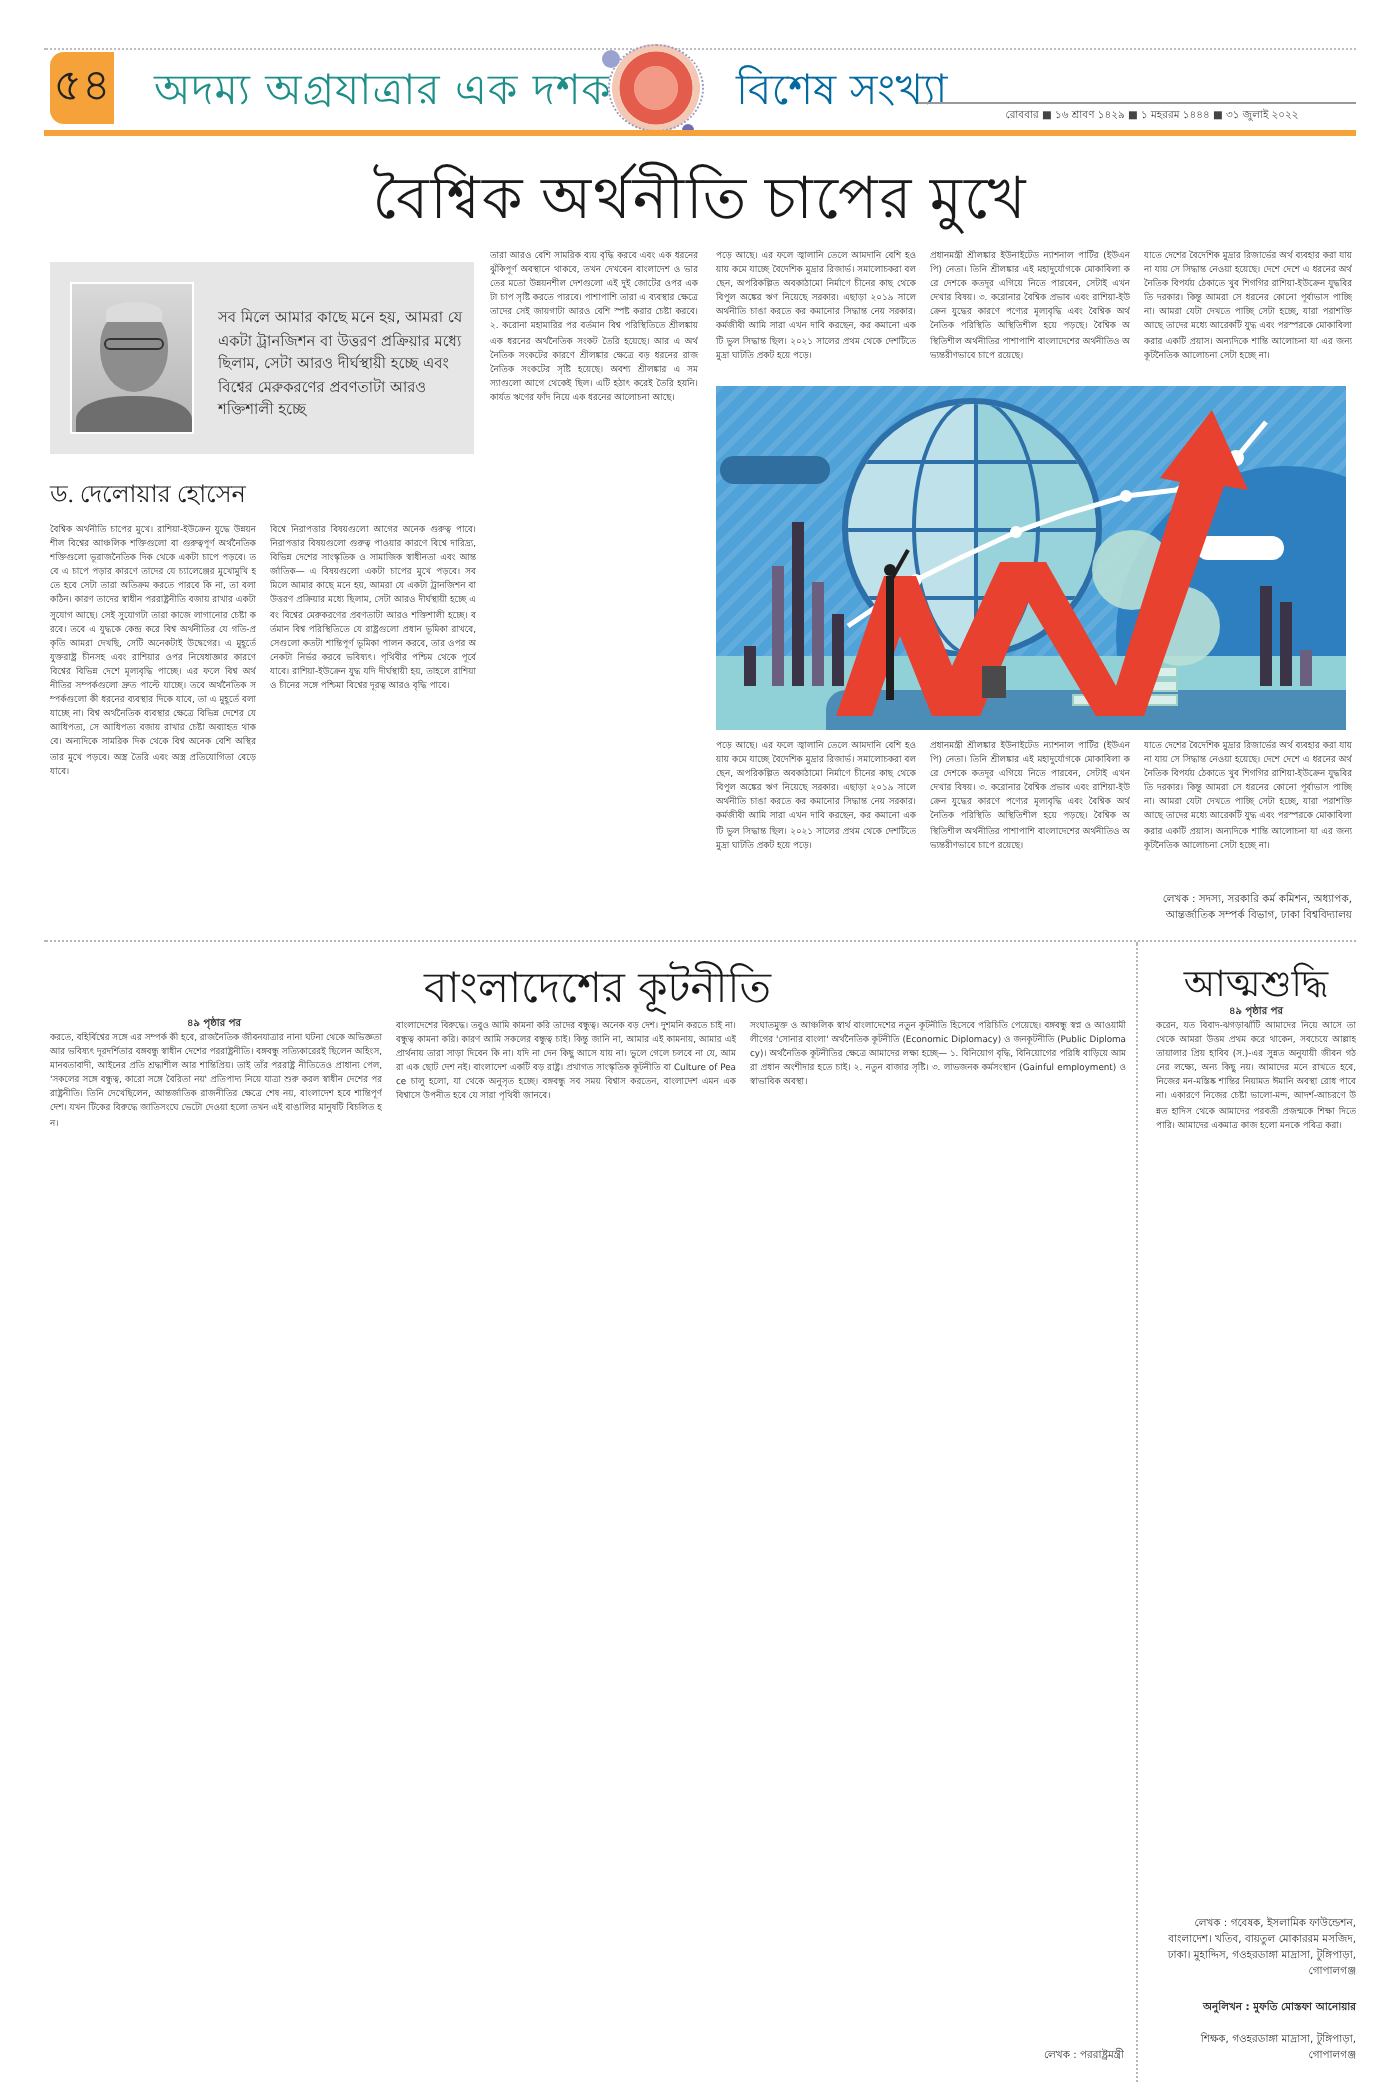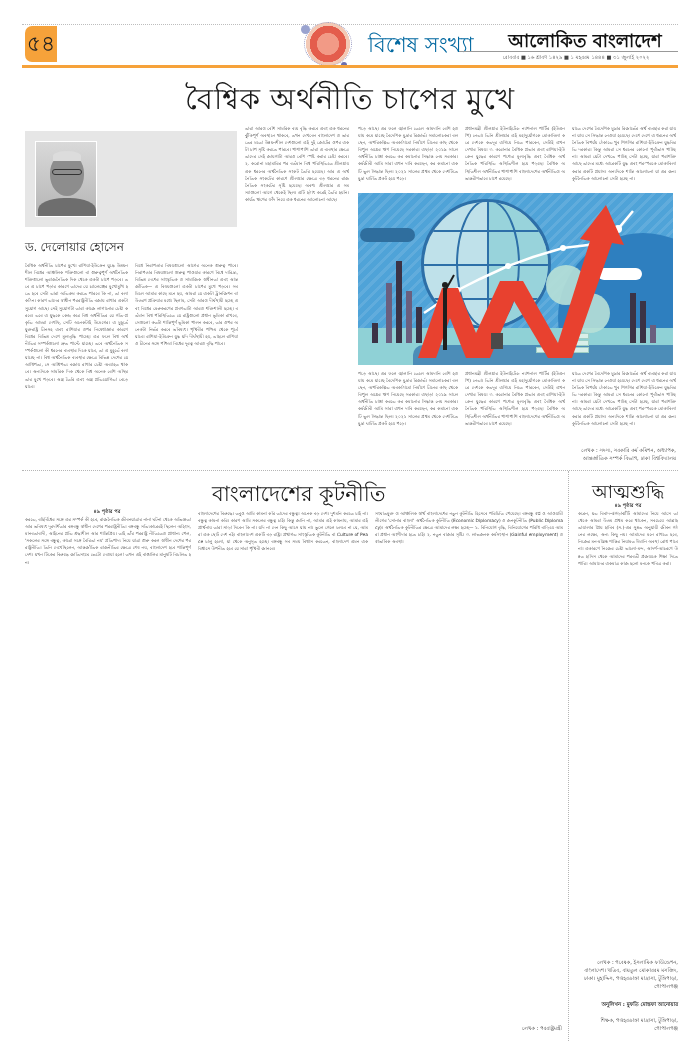--- a/index.html
+++ b/index.html
@@ -13,31 +13,31 @@
   .badge { position: absolute; left: 282px; top: -3px; width: 48px; height: 44px; border-radius: 50%; background: radial-gradient(circle at 50% 50%, #f29a86 0 35%, #e45d4c 36% 58%, #f3c9b5 59% 70%, #ffffff 71%); border: 1px dotted #9a9cc4; }
   .badge .dot1 { position: absolute; left: -4px; top: 2px; width: 9px; height: 9px; border-radius: 50%; background: #9aa3cf; }
   .badge .dot2 { position: absolute; right: 4px; bottom: -3px; width: 6px; height: 6px; border-radius: 50%; background: #6c6fb0; }
   .special { position: absolute; left: 346px; top: 4px; font-size: 21px; color: #0369a1; }
   .brand { position: absolute; left: 470px; top: 2px; width: 186px; text-align: center; font-size: 18px; font-weight: bold; color: #111; font-family: "DejaVu Serif", serif; }
   .brand-rule { position: absolute; left: 437px; top: 26px; width: 219px; border-top: 1px solid #999; }
   .dateline { position: absolute; left: 452px; top: 29px; width: 204px; font-size: 5.2px; color: #444; text-align: center; white-space: nowrap; }
   .orange-rule { position: absolute; left: 22px; top: 65px; width: 656px; height: 3px; background: #f6a23a; }
 
   
-  .headline { position: absolute; left: 0; top: 76px; width: 700px; text-align: center; font-size: 29px; color: #1a1a1a; font-family: Liberation Sans, sans-serif; letter-spacing: 1px; }
+  .headline { position: absolute; left: 0; top: 76px; width: 700px; text-align: center; font-size: 29px; color: #1a1a1a; font-family: Liberation Serif, serif; letter-spacing: 1px; }
 
   
   .quote-box { position: absolute; left: 25px; top: 131px; width: 212px; height: 96px; background: #e6e6e6; }
   .author-photo { position: absolute; left: 10px; top: 10px; width: 62px; height: 76px; background: linear-gradient(#d9d9d9, #b5b5b5); border: 1px solid #ffffff; overflow: hidden; }
   .author-photo .head { position: absolute; left: 14px; top: 12px; width: 34px; height: 42px; border-radius: 45% 45% 50% 50%; background: #8d8d8d; }
   .author-photo .hair { position: absolute; left: 17px; top: 9px; width: 28px; height: 10px; border-radius: 50% 50% 0 0; background: #dcdcdc; }
   .author-photo .glasses { position: absolute; left: 16px; top: 27px; width: 30px; height: 6px; border: 1px solid #333; border-radius: 3px; }
   .author-photo .body { position: absolute; left: 2px; top: 56px; width: 58px; height: 26px; border-radius: 45% 45% 0 0; background: #6e6e6e; }
   .quote-text { position: absolute; left: 84px; top: 22px; width: 124px; font-size: 7.4px; line-height: 11.5px; color: #333; }
-  .byline { position: absolute; left: 25px; top: 238px; font-size: 12px; color: #222; font-family: Liberation Sans, sans-serif; }
+  .byline { position: absolute; left: 25px; top: 238px; font-size: 12px; color: #222; font-family: Liberation Serif, serif; }
 
   
   .col { position: absolute; font-size: 4.4px; line-height: 7.1px; color: #333; text-align: justify; overflow: hidden; word-break: break-all; }
 
   .illus { position: absolute; left: 358px; top: 193px; width: 315px; height: 172px; overflow: hidden; background: #4fa3d8; }
   .illus .stripe { position: absolute; inset: 0; background: repeating-linear-gradient(135deg, rgba(255,255,255,0.10) 0 3px, rgba(255,255,255,0) 3px 8px); }
   .illus .hill { position: absolute; left: 200px; top: 40px; width: 170px; height: 170px; border-radius: 50%; background: #2e7fbf; }
   .illus .globe { position: absolute; left: 63px; top: 6px; width: 130px; height: 130px; border-radius: 50%; background: #bfe1ea; border: 3px solid #2d6fa8; overflow: hidden; }
   .illus .globe .lat { position: absolute; left: 0; width: 100%; border-top: 2px solid #2d6fa8; }
   .illus .globe .lon { position: absolute; top: 0; height: 100%; border-left: 2px solid #2d6fa8; }
@@ -56,40 +56,41 @@
   .atma-title { position: absolute; left: 578px; top: 478px; width: 100px; text-align: center; font-size: 18px; color: #1a1a1a; font-family: "DejaVu Serif", serif; }
   .atma-cont { position: absolute; left: 578px; top: 502px; width: 100px; text-align: center; font-size: 5px; font-weight: bold; color: #333; }
   .dip-cont { position: absolute; left: 22px; top: 508px; width: 170px; text-align: center; font-size: 5px; font-weight: bold; color: #333; }
   .sig { position: absolute; font-size: 5.2px; color: #333; line-height: 8px; }
 </style>
 </head>
 <body>
 
 <div class="masthead">
   <div class="page-no">৫৪</div>
+  <div class="series">অদম্য অগ্রযাত্রার এক দশক</div>
   <div class="badge">
       <span class="dot1"></span>
       <span class="dot2"></span>
     </div>
   <div class="special">বিশেষ সংখ্যা</div>
-  <div class="brand">আলোকিত বাংলাদেশ</div>
   <div class="brand-rule"></div>
   <div class="dateline">রোববার ■ ১৬ শ্রাবণ ১৪২৯ ■ ১ মহররম ১৪৪৪ ■ ৩১ জুলাই ২০২২</div>
 </div>
 <div class="orange-rule"></div>
 
 <div class="headline">বৈশ্বিক অর্থনীতি চাপের মুখে</div>
 
 <div class="quote-box">
   <div class="author-photo">
     <div class="body"></div>
       <div class="head"></div>
       <div class="hair"></div>
       <div class="glasses"></div>
   </div>
+  <div class="quote-text">সব মিলে আমার কাছে মনে হয়, আমরা যে একটা ট্রানজিশন বা উত্তরণ প্রক্রিয়ার মধ্যে ছিলাম, সেটা আরও দীর্ঘস্থায়ী হচ্ছে এবং বিশ্বের মেরুকরণের প্রবণতাটা আরও শক্তিশালী হচ্ছে</div>
 </div>
 <div class="byline">ড. দেলোয়ার হোসেন</div>
 
 <div class="col" style="left:25px; top:262px; width:103px; height:198px;">বৈশ্বিক অর্থনীতি চাপের মুখে। রাশিয়া-ইউক্রেন যুদ্ধে উন্নয়নশীল বিশ্বের আঞ্চলিক শক্তিগুলো বা গুরুত্বপূর্ণ অর্থনৈতিক শক্তিগুলো ভূরাজনৈতিক দিক থেকে একটা চাপে পড়বে। তবে এ চাপে পড়ার কারণে তাদের যে চ্যালেঞ্জের মুখোমুখি হতে হবে সেটা তারা অতিক্রম করতে পারবে কি না, তা বলা কঠিন। কারণ তাদের স্বাধীন পররাষ্ট্রনীতি বজায় রাখার একটা সুযোগ আছে। সেই সুযোগটা তারা কাজে লাগানোর চেষ্টা করবে। তবে এ যুদ্ধকে কেন্দ্র করে বিশ্ব অর্থনীতির যে গতি-প্রকৃতি আমরা দেখছি, সেটি অনেকটাই উদ্বেগের। এ মুহূর্তে যুক্তরাষ্ট্র চীনসহ এবং রাশিয়ার ওপর নিষেধাজ্ঞার কারণে বিশ্বের বিভিন্ন দেশে মূল্যবৃদ্ধি পাচ্ছে। এর ফলে বিশ্ব অর্থনীতির সম্পর্কগুলো দ্রুত পাল্টে যাচ্ছে। তবে অর্থনৈতিক সম্পর্কগুলো কী ধরনের ব্যবস্থার দিকে যাবে, তা এ মুহূর্তে বলা যাচ্ছে না। বিশ্ব অর্থনৈতিক ব্যবস্থার ক্ষেত্রে বিভিন্ন দেশের যে আধিপত্য, সে আধিপত্য বজায় রাখার চেষ্টা অব্যাহত থাকবে। অন্যদিকে সামরিক দিক থেকে বিশ্ব অনেক বেশি অস্থিরতার মুখে পড়বে। অস্ত্র তৈরি এবং অস্ত্র প্রতিযোগিতা বেড়ে যাবে।</div>
 <div class="col" style="left:135px; top:262px; width:103px; height:198px;">বিশ্বে নিরাপত্তার বিষয়গুলো আগের অনেক গুরুত্ব পাবে। নিরাপত্তার বিষয়গুলো গুরুত্ব পাওয়ার কারণে বিশ্বে দারিদ্র্য, বিভিন্ন দেশের সাংস্কৃতিক ও সামাজিক স্বাধীনতা এবং আন্তর্জাতিক— এ বিষয়গুলো একটা চাপের মুখে পড়বে। সব মিলে আমার কাছে মনে হয়, আমরা যে একটা ট্রানজিশন বা উত্তরণ প্রক্রিয়ার মধ্যে ছিলাম, সেটা আরও দীর্ঘস্থায়ী হচ্ছে এবং বিশ্বের মেরুকরণের প্রবণতাটা আরও শক্তিশালী হচ্ছে। বর্তমান বিশ্ব পরিস্থিতিতে যে রাষ্ট্রগুলো প্রধান ভূমিকা রাখবে, সেগুলো কতটা শান্তিপূর্ণ ভূমিকা পালন করবে, তার ওপর অনেকটা নির্ভর করবে ভবিষ্যৎ। পৃথিবীর পশ্চিম থেকে পূর্বে যাবে। রাশিয়া-ইউক্রেন যুদ্ধ যদি দীর্ঘস্থায়ী হয়, তাহলে রাশিয়া ও চীনের সঙ্গে পশ্চিমা বিশ্বের দূরত্ব আরও বৃদ্ধি পাবে।</div>
 <div class="col" style="left:245px; top:125px; width:104px; height:335px;">তারা আরও বেশি সামরিক ব্যয় বৃদ্ধি করবে এবং এক ধরনের ঝুঁকিপূর্ণ অবস্থানে থাকবে, তখন দেখবেন বাংলাদেশ ও ভারতের মতো উন্নয়নশীল দেশগুলো এই দুই জোটের ওপর একটা চাপ সৃষ্টি করতে পারবে। পাশাপাশি তারা এ ব্যবস্থার ক্ষেত্রে তাদের সেই জায়গাটা আরও বেশি স্পষ্ট করার চেষ্টা করবে। ২. করোনা মহামারির পর বর্তমান বিশ্ব পরিস্থিতিতে শ্রীলঙ্কায় এক ধরনের অর্থনৈতিক সংকট তৈরি হয়েছে। আর এ অর্থনৈতিক সংকটের কারণে শ্রীলঙ্কার ক্ষেত্রে বড় ধরনের রাজনৈতিক সংকটের সৃষ্টি হয়েছে। অবশ্য শ্রীলঙ্কার এ সমস্যাগুলো আগে থেকেই ছিল। এটি হঠাৎ করেই তৈরি হয়নি। কার্যত ঋণের ফাঁদ নিয়ে এক ধরনের আলোচনা আছে।</div>
 <div class="col" style="left:358px; top:125px; width:100px; height:64px;">পড়ে আছে। এর ফলে জ্বালানি তেলে আমদানি বেশি হওয়ায় কমে যাচ্ছে বৈদেশিক মুদ্রার রিজার্ভ। সমালোচকরা বলছেন, অপরিকল্পিত অবকাঠামো নির্মাণে চীনের কাছ থেকে বিপুল অঙ্কের ঋণ নিয়েছে সরকার। এছাড়া ২০১৯ সালে অর্থনীতি চাঙা করতে কর কমানোর সিদ্ধান্ত নেয় সরকার। কর্মজীবী আমি সারা এখন দাবি করছেন, কর কমানো একটি ভুল সিদ্ধান্ত ছিল। ২০২১ সালের প্রথম থেকে দেশটিতে মুদ্রা ঘাটতি প্রকট হয়ে পড়ে।</div>
 <div class="col" style="left:465px; top:125px; width:100px; height:64px;">প্রধানমন্ত্রী শ্রীলঙ্কার ইউনাইটেড ন্যাশনাল পার্টির (ইউএনপি) নেতা। তিনি শ্রীলঙ্কার এই মহাদুর্যোগকে মোকাবিলা করে দেশকে কতদূর এগিয়ে নিতে পারবেন, সেটাই এখন দেখার বিষয়। ৩. করোনার বৈশ্বিক প্রভাব এবং রাশিয়া-ইউক্রেন যুদ্ধের কারণে পণ্যের মূল্যবৃদ্ধি এবং বৈশ্বিক অর্থনৈতিক পরিস্থিতি অস্থিতিশীল হয়ে পড়ছে। বৈশ্বিক অস্থিতিশীল অর্থনীতির পাশাপাশি বাংলাদেশের অর্থনীতিও অভ্যন্তরীণভাবে চাপে রয়েছে।</div>
 <div class="col" style="left:572px; top:125px; width:104px; height:64px;">যাতে দেশের বৈদেশিক মুদ্রার রিজার্ভের অর্থ ব্যবহার করা যায় না যায় সে সিদ্ধান্ত নেওয়া হয়েছে। দেশে দেশে এ ধরনের অর্থনৈতিক বিপর্যয় ঠেকাতে খুব শিগগির রাশিয়া-ইউক্রেন যুদ্ধবিরতি দরকার। কিন্তু আমরা সে ধরনের কোনো পূর্বাভাস পাচ্ছি না। আমরা যেটা দেখতে পাচ্ছি সেটা হচ্ছে, যারা পরাশক্তি আছে তাদের মধ্যে আরেকটি যুদ্ধ এবং পরস্পরকে মোকাবিলা করার একটি প্রয়াস। অন্যদিকে শান্তি আলোচনা যা এর জন্য কূটনৈতিক আলোচনা সেটা হচ্ছে না।</div>
 

